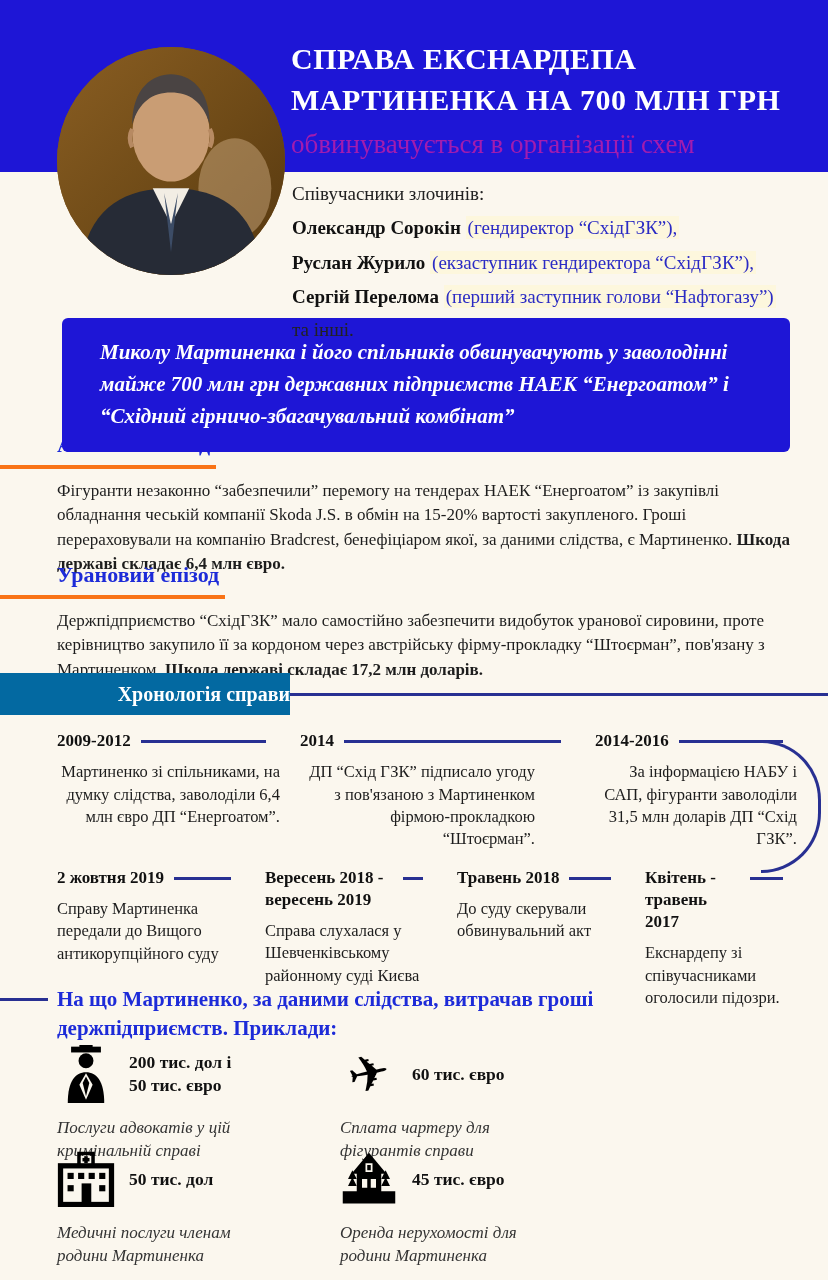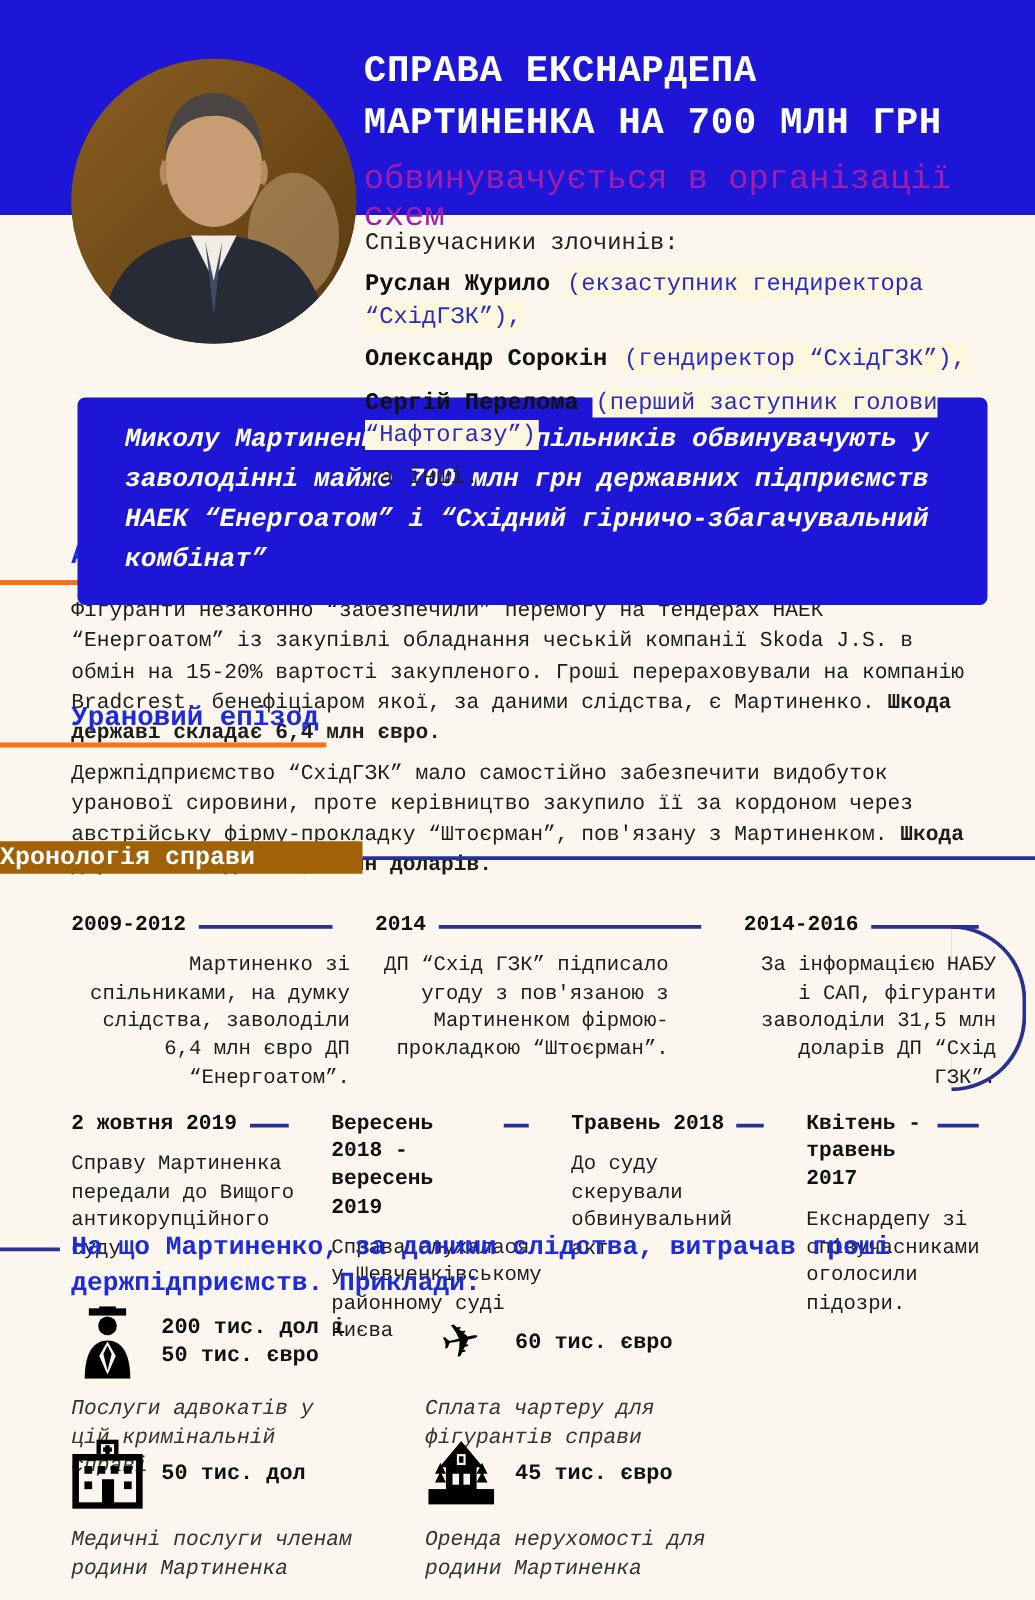--- a/index.html
+++ b/index.html
@@ -1,20 +1,20 @@
 <!DOCTYPE html>
 <html><head>
 <meta charset="utf-8">
 <style>
   * { margin:0; padding:0; box-sizing:border-box; }
   html,body { background:#e9e9e9; }
   .page {
     width:828px; height:1280px; margin:0 auto; position:relative;
     background:#fbf7ee; overflow:hidden;
-    font-family:Liberation Mono, monospace; color:#222;padding-left:42px;
+    font-family:Liberation Serif, serif; color:#222;padding-left:42px;
   }
   
   .band { position:absolute; top:0; left:0; width:828px; height:172px; background:#1e16d6; }
   .photo {
     position:absolute; top:47px; left:57px; width:228px; height:228px;
     border-radius:50%; overflow:hidden; z-index:3; background:#7a521f;
   }
   .head-text { position:absolute; left:291px; top:38px; z-index:4; }
   .title-line { color:#fff; font-weight:bold; font-size:30px; letter-spacing:.5px; line-height:1.38; }
   .subtitle { color:#a21caf; font-size:27px; margin-top:8px; }
@@ -35,22 +35,22 @@
   .section { position:absolute; left:0; width:828px; }
   .sec-atomic { top:432px; }
   .sec-uranium { top:562px; }
   .sec-title-wrap { display:inline-block; border-bottom:4px solid #f97316; padding:0 6px 7px 57px; }
   .sec-title { color:#1d2bd8; font-size:22px; font-weight:bold; }
   .sec-body { margin:10px 38px 0 57px; font-size:17px; line-height:1.43; color:#1d1d1d; }
   .sec-bold { font-weight:bold; }
   
   .tl-title-row { position:absolute; top:673px; left:0; width:828px; display:flex; align-items:center; }
   .tl-title-box {
-    width:290px; height:26px; background:#a16207; display:flex;
-    align-items:center; justify-content:flex-start;
+    width:290px; height:42px; background:#0369a1; display:flex;
+    align-items:center; justify-content:flex-end;
   }
   .tl-title-box span { color:#fff; font-weight:bold; font-size:20px; }
   .tl-title-line { flex:1; border-top:3px solid #283092; }
   .tl-rows { position:absolute; top:730px; left:57px; width:760px; }
   .tl-curve {
     position:absolute; top:10px; right:-4px; width:60px; height:133px;
     border:3px solid #283092; border-left:none; border-radius:0 64px 64px 0;
   }
   .tl-row1 { display:grid; grid-template-columns:243px 295px auto; margin-bottom:16px;text-align:right; }
   .tl-row2 { display:grid; grid-template-columns:208px 192px 188px auto; }
@@ -105,26 +105,26 @@
 
   <div class="head-text">
     <div class="title-line">СПРАВА ЕКСНАРДЕПА</div>
     <div class="title-line">МАРТИНЕНКА НА 700 МЛН ГРН</div>
     <div class="subtitle">обвинувачується в організації схем</div>
   </div>
 
   <div class="accomplices">
     <div class="acc-intro">Співучасники злочинів:</div>
     <div class="acc-line">
+      <span class="acc-name">Олександр Сорокін</span>
+      <span class="acc-role">(гендиректор “СхідГЗК”),</span>
+    </div>
+    <div class="acc-line">
       <span class="acc-name">Руслан Журило</span>
       <span class="acc-role">(екзаступник гендиректора “СхідГЗК”),</span>
-    </div>
-    <div class="acc-line">
-      <span class="acc-name">Олександр Сорокін</span>
-      <span class="acc-role">(гендиректор “СхідГЗК”),</span>
     </div>
     <div class="acc-line">
       <span class="acc-name">Сергій Перелома</span>
       <span class="acc-role">(перший заступник голови “Нафтогазу”)</span>
     </div>
     <div class="acc-outro">та інші.</div>
   </div>
 
   <div class="quote-box">
     <p>Миколу Мартиненка і його спільників обвинувачують у заволодінні майже 700 млн грн державних підприємств НАЕК “Енергоатом” і “Східний гірничо-збагачувальний комбінат”</p>

